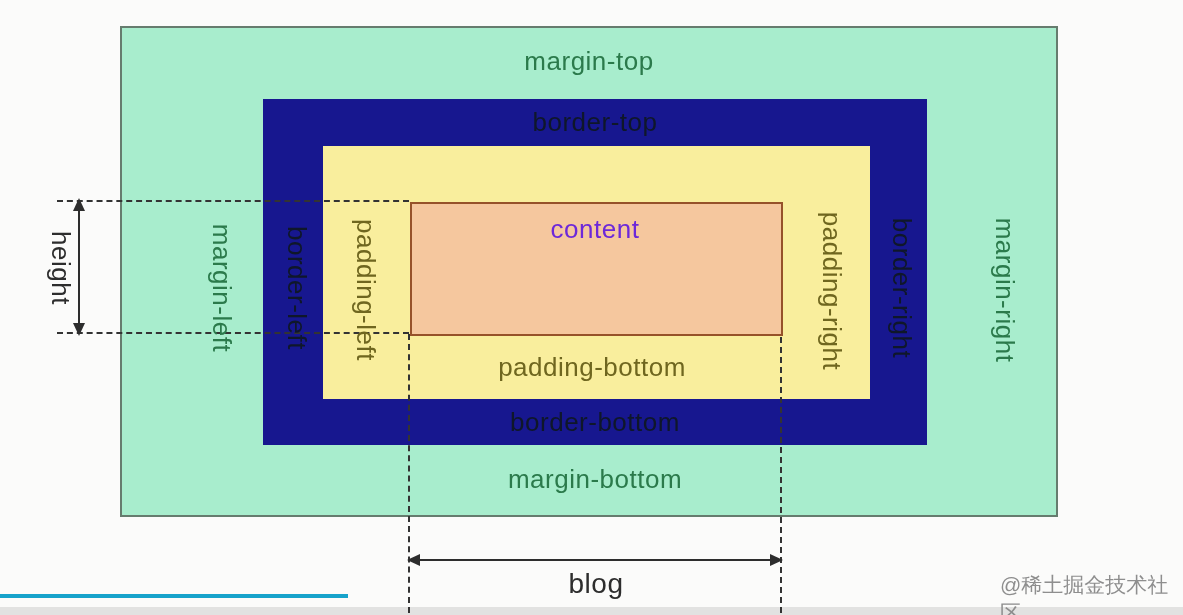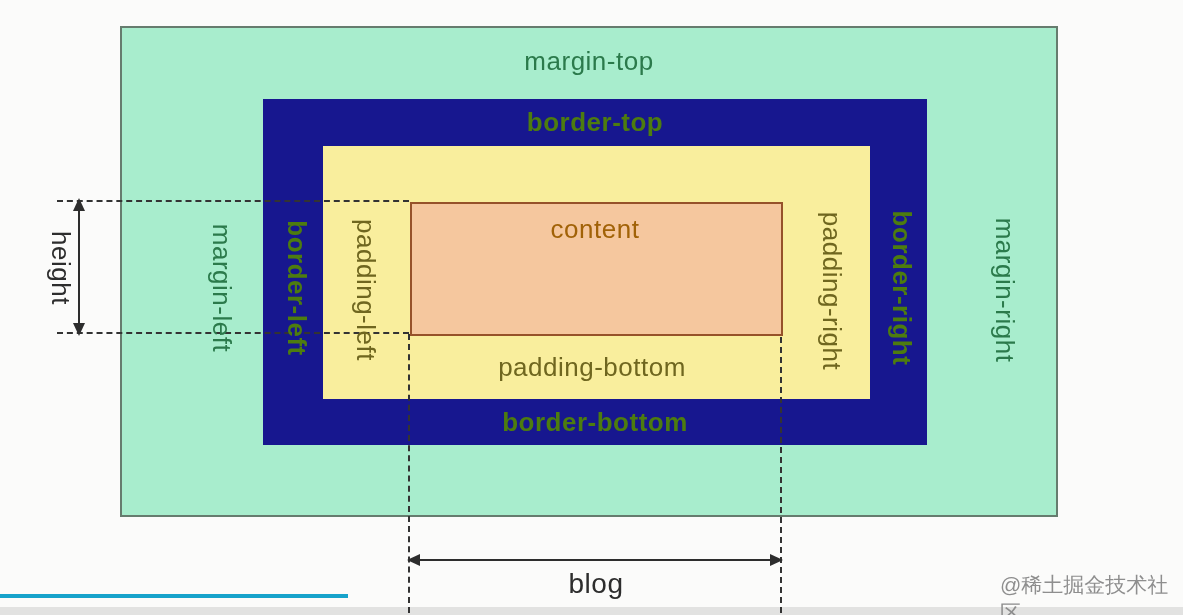--- a/index.html
+++ b/index.html
@@ -13,23 +13,23 @@
   .box-margin  { left:120px; top:26px;  width:938px; height:491px; background:#a8edcd; border:2px solid #667c6e; }
   .box-border  { left:263px; top:99px;  width:664px; height:346px; background:#17178f; }
   .box-padding { left:323px; top:146px; width:547px; height:253px; background:#f9ee9d; }
   .box-content { left:410px; top:202px; width:373px; height:134px; background:#f5c79e; border:2px solid #96522a; }
 
   
   .lbl { position:absolute; font-size:26px; white-space:nowrap; z-index:6; letter-spacing:0.5px;text-align:center; }
   .h-lbl { transform:translateX(-50%); }
   .v-lbl { writing-mode:vertical-rl; transform:translate(-50%,-50%); }
   .margin-text  { color:#2b7a4b; }
-  .border-text  { color:#4d7c0f; font-weight:bold; }
+  .border-text  { color:#0f172a; font-weight:normal; }
   .padding-text { color:#6f661f; }
-  .content-text { color:#a16207; }
+  .content-text { color:#6d28d9; }
   .dim-text     { color:#2d2d2d; }
 
   
   .guide { position:absolute; z-index:5; }
   .guide.h { border-top:2px dashed #333; height:0; }
   .guide.v { border-left:2px dashed #333; width:0; }
 
   .arrow-svg { position:absolute; z-index:6; }
 
   
@@ -54,20 +54,21 @@
   <div class="box box-margin"></div>
   <div class="box box-border"></div>
   <div class="box box-padding"></div>
   <div class="box box-content"></div>
 
   <div class="lbl h-lbl margin-text" style="left:589px; top:46px;">margin-top</div>
   <div class="lbl h-lbl border-text" style="left:595px; top:107px;">border-top</div>
   <div class="lbl h-lbl content-text" style="left:595px; top:214px;">content</div>
   <div class="lbl h-lbl padding-text" style="left:592px; top:352px;">padding-bottom</div>
   <div class="lbl h-lbl border-text" style="left:595px; top:407px;">border-bottom</div>
+  <div class="lbl h-lbl margin-text" style="left:595px; top:464px;">margin-bottom</div>
 
   <div class="lbl v-lbl margin-text" style="left:221px;  top:288px;">margin-left</div>
   <div class="lbl v-lbl border-text" style="left:296px;  top:288px;">border-left</div>
   <div class="lbl v-lbl padding-text" style="left:365px;  top:290px;">padding-left</div>
   <div class="lbl v-lbl padding-text" style="left:831px;  top:291px;">padding-right</div>
   <div class="lbl v-lbl border-text" style="left:901px;  top:288px;">border-right</div>
   <div class="lbl v-lbl margin-text" style="left:1004px; top:290px;">margin-right</div>
 
   <div class="guide h" style="left:57px;  top:200px; width:352px;"></div>
   <div class="guide h" style="left:57px;  top:332px; width:352px;"></div>

